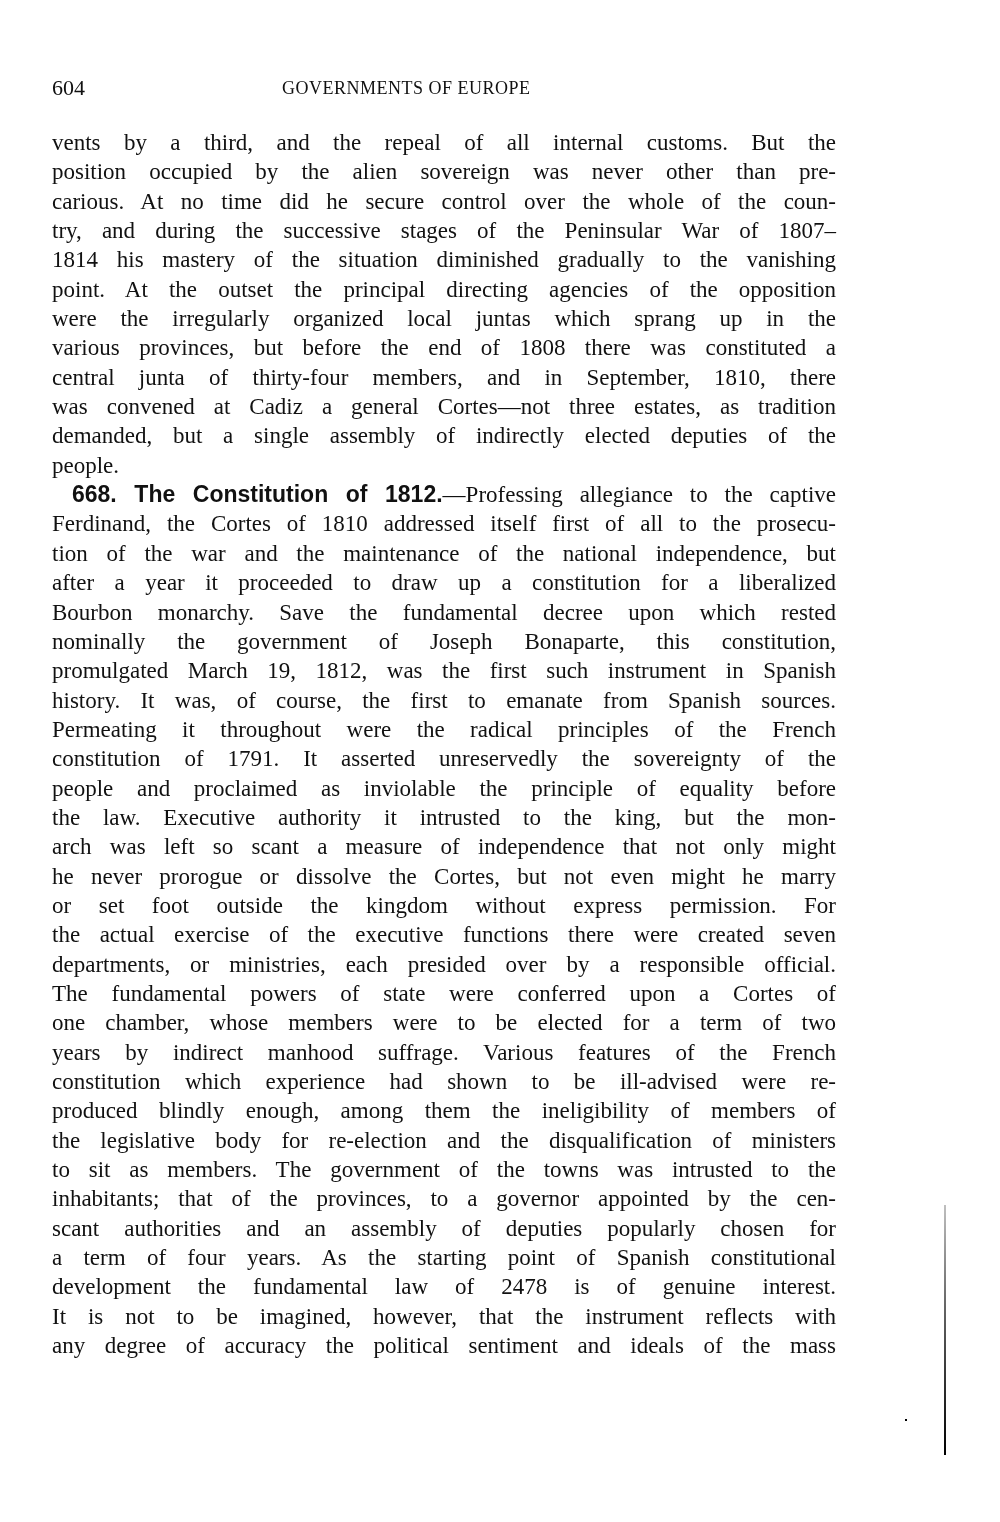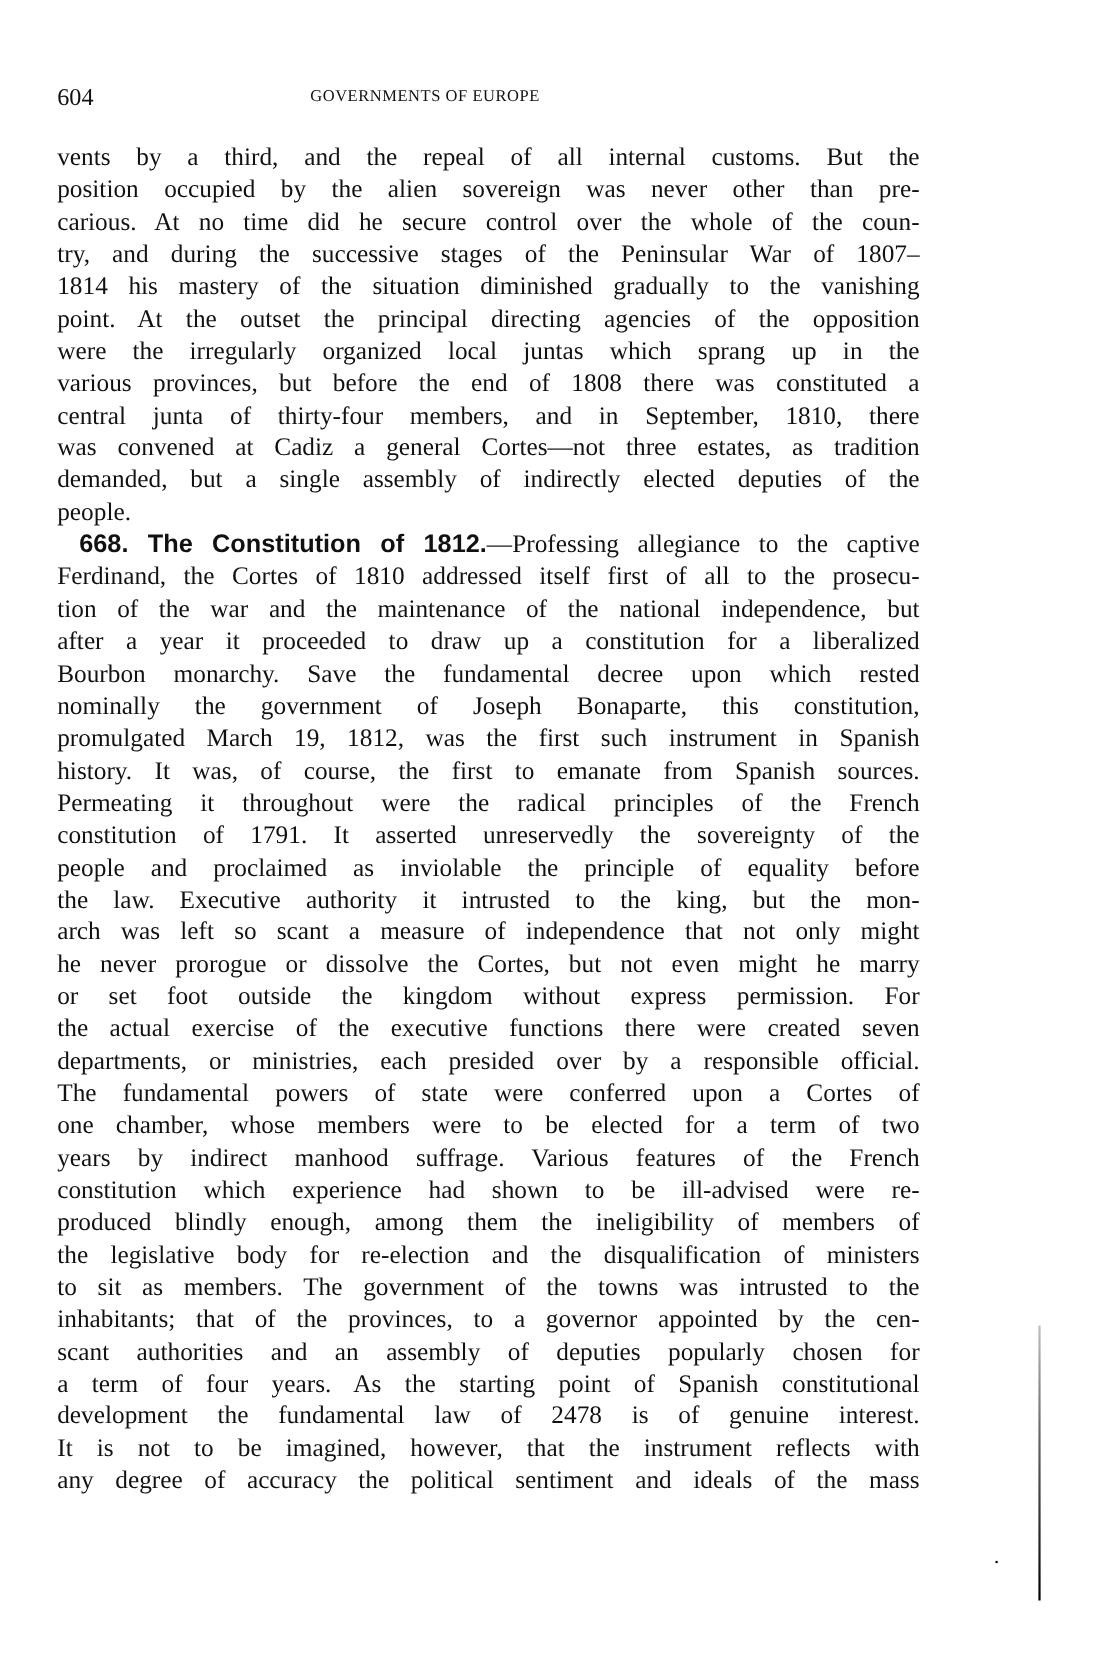--- a/index.html
+++ b/index.html
@@ -33,21 +33,21 @@
     .page-number {
       position: absolute;
       left: 0;
       top: 0;
       font-size: 22px;
     }
     .running-title {
       position: absolute;
       left: 230px;
       top: 0;
-      font-size: 15px;
+      font-size: 18px;
       letter-spacing: 0.5px;
     }
     .body-text {
       position: absolute;
       top: 128px;
       left: 52px;
       width: 784px;
       font-size: 23px;
       line-height: 29.35px;
     }

